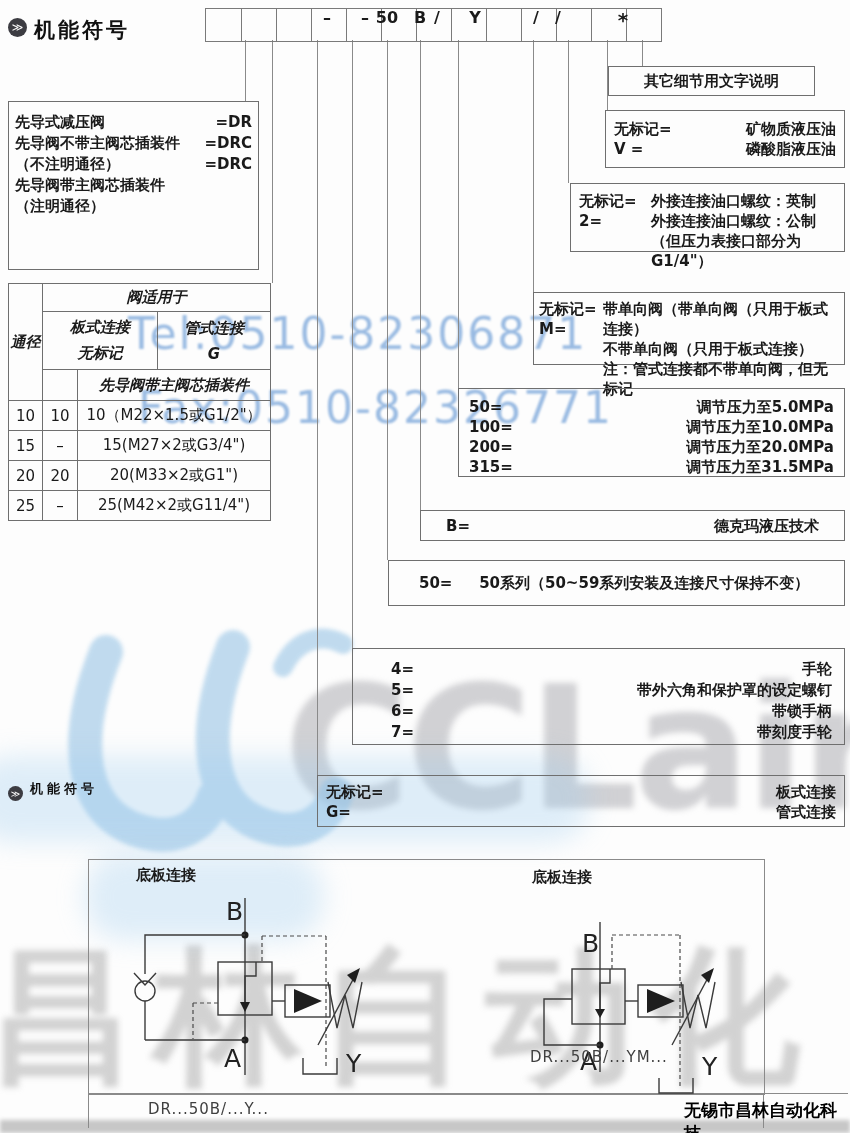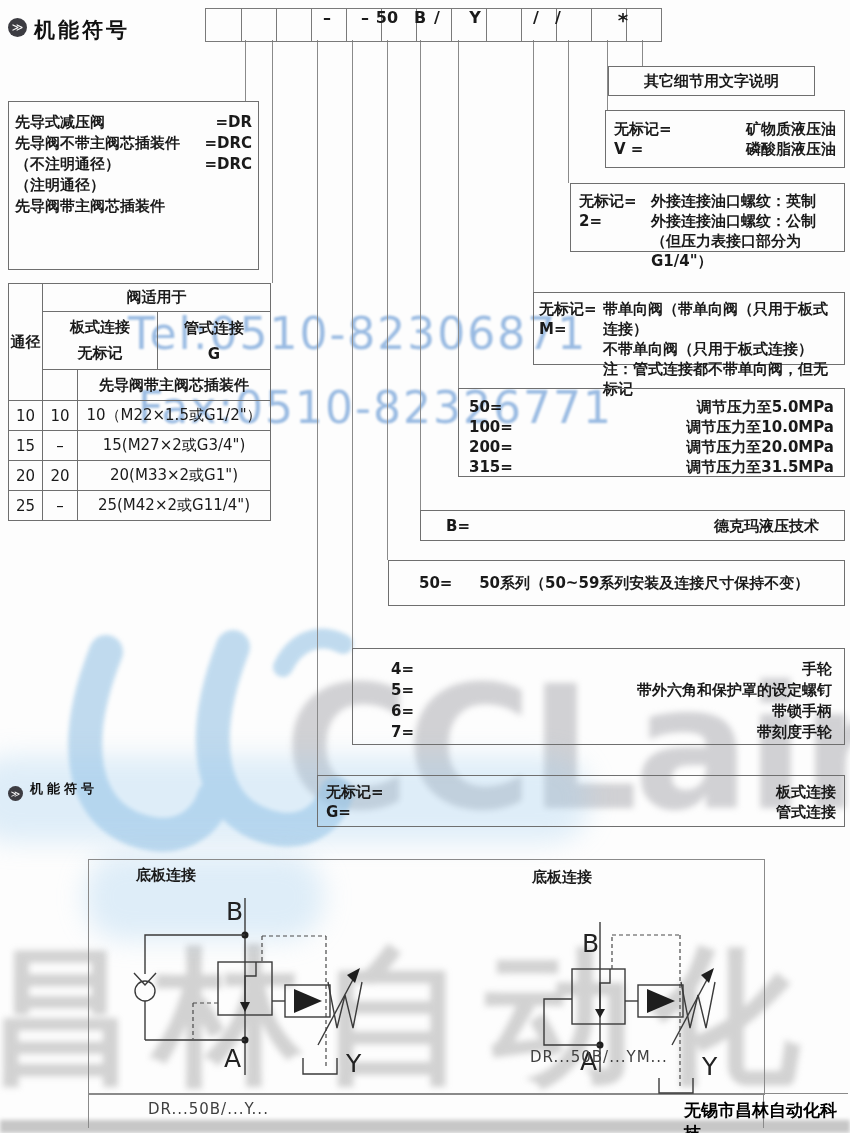--- a/index.html
+++ b/index.html
@@ -25,21 +25,21 @@
   .bullet{position:absolute;border-radius:50%;background:#3c3c42;color:#fff;display:flex;
           align-items:center;justify-content:center;z-index:2;}
   
   #dn-table{position:absolute;left:8px;top:283px;width:262px;display:grid;
             grid-template-columns:34px 35px 80px 113px;
             grid-template-rows:28px 58px 31px 30px 30px 30px 30px;
             border-left:1px solid #6f6f6f;border-top:1px solid #6f6f6f;
             font-size:15px;z-index:2;}
   #dn-table>div{border-right:1px solid #6f6f6f;border-bottom:1px solid #6f6f6f;
                 display:flex;align-items:center;justify-content:center;text-align:center;}
-  #dn-table .hd{font-weight:bold;}
+  #dn-table .hd{font-weight:bold;font-style:italic;}
   #dn-table .two{flex-direction:column;justify-content:space-around;padding:3px 0;}
   
   .diaglabel{position:absolute;font-size:15px;font-weight:bold;z-index:3;text-align:center;}
   .caption{position:absolute;font-size:15px;color:#3f3f3f;letter-spacing:1px;z-index:3;}
   svg{position:absolute;z-index:2;overflow:visible;}
   svg .ln{stroke:#3a3a3a;stroke-width:1.4;fill:none;}
   svg .dsh{stroke:#4a4a4a;stroke-width:1.2;fill:none;stroke-dasharray:4 3;}
   svg .flt{fill:#1e1e1e;stroke:none;}
   svg text{font-family:"DejaVu Sans","Liberation Sans",sans-serif;font-size:25px;fill:#222;}
   
@@ -116,22 +116,22 @@
         <span class="vcol">=DR</span>
       </div>
     <div class="row2">
         <span>先导阀不带主阀芯插装件</span>
         <span class="vcol">=DRC</span>
       </div>
     <div class="row2">
         <span>（不注明通径）</span>
         <span class="vcol">=DRC</span>
       </div>
+    <div>先导阀带主阀芯插装件</div>
     <div>（注明通径）</div>
-    <div>先导阀带主阀芯插装件</div>
   </div>
 
   <div id="dn-table">
     <div class="hd" style="grid-column:1;grid-row:1/span 3;">通径</div>
     <div class="hd" style="grid-column:2/span 3;grid-row:1;">阀适用于</div>
     <div class="hd two" style="grid-column:2/span 2;grid-row:2;">
       <span>板式连接</span>
       <span>无标记</span>
     </div>
     <div class="hd two" style="grid-column:4;grid-row:2;">

